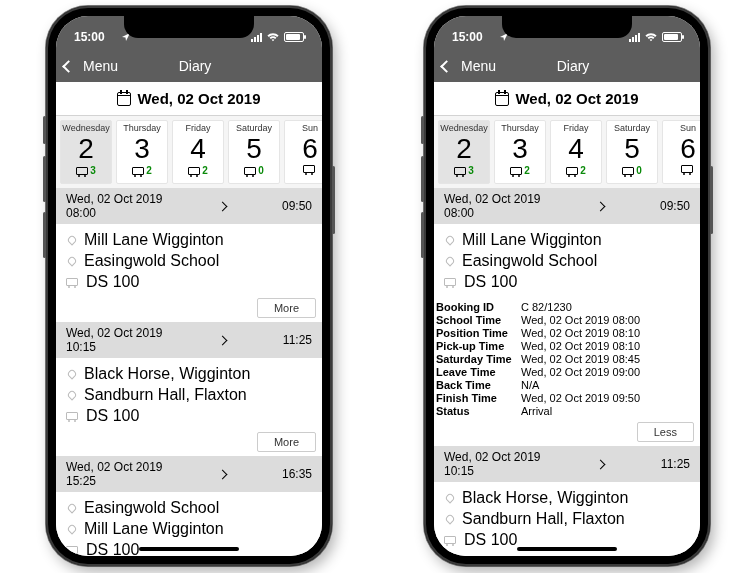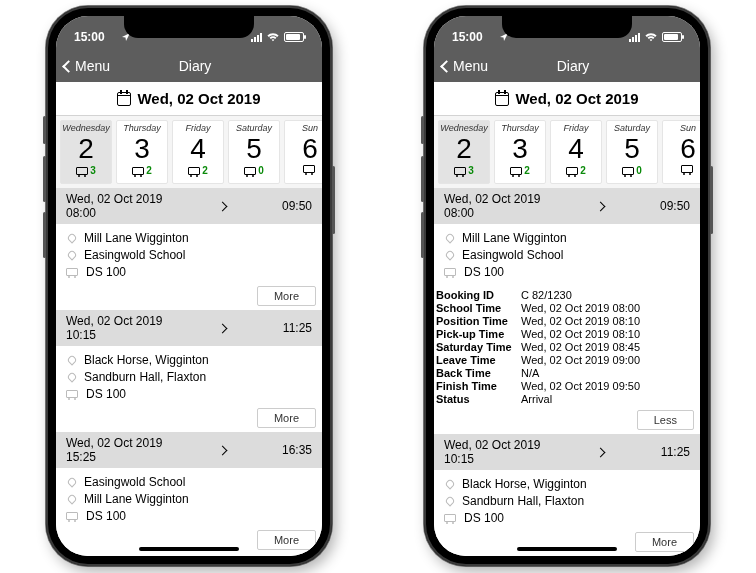--- a/index.html
+++ b/index.html
@@ -77,21 +77,21 @@
   .nav-bar {
     height: 32px;
     background: #5d5d5d;
     color: #fff;
     display: flex;
     align-items: center;
     padding: 0 8px;
     position: relative;
   }
   .nav-back {
-    display:flex; align-items:center; gap:2px;
+    display:flex; align-items:center; gap:10px;
     font-size: 14px;
     justify-content: center;
   }
   .nav-title {
     position:absolute; left:0; right:0; text-align:center;
     font-size: 14px; font-weight:500;
     pointer-events:none;
     padding-left:12px;
   }
   .chevron-left {
@@ -123,21 +123,21 @@
   }
   .day-cell {
     background:#fff;
     flex: 0 0 52px;
     border-radius:2px;
     display:flex; flex-direction:column; align-items:center;
     padding:2px 0 0;
     border:1px solid #e5e5e5;
   }
   .day-cell.selected { background:#e3e3e3; }
-  .day-name { font-size:9px; color:#333;font-style:italic; }
+  .day-name { font-size:9px; color:#333; }
   .day-num { font-size:28px; font-weight:400; line-height:1; margin:2px 0; }
   .day-meta { display:flex; align-items:center; gap:2px; font-size:10px; }
   .bus-icon {
     width:12px; height:8px; border:1px solid #000; border-radius:1px; position:relative;
   }
   .bus-icon::after { content:''; position:absolute; bottom:-3px; left:1px; width:2px; height:2px; background:#000; border-radius:50%; box-shadow: 6px 0 0 #000; }
   .day-count { color:#0a8a0a; font-weight:600; }
 
   .scroll-area {
     flex:1;
@@ -154,21 +154,21 @@
     height:36px;
   }
   .bh-left { display:flex; flex-direction:column; line-height:1.2; }
   .bh-chev {
     width:7px; height:7px; border-right:1.5px solid #000; border-top:1.5px solid #000;
     transform: rotate(45deg);
     margin: 0 auto;
   }
   .bh-right { font-size:12px; }
 
-  .booking-body { padding: 4px 10px 2px; font-size:12px; }
+  .booking-body { padding: 4px 10px 2px; font-size:16px; }
   .info-row { display:flex; align-items:center; gap:8px; margin:3px 0; }
   .pin-icon {
     width:8px; height:8px; border:1px solid #bbb; border-radius:50% 50% 50% 0;
     transform: rotate(-45deg); margin-left:2px;
   }
   .bus-icon-sm {
     width:12px; height:8px; border:1px solid #bbb; border-radius:1px; position:relative; margin-left:0;
   }
   .bus-icon-sm::after { content:''; position:absolute; bottom:-3px; left:1px; width:2px; height:2px; background:#bbb; border-radius:50%; box-shadow:6px 0 0 #bbb; }
 

